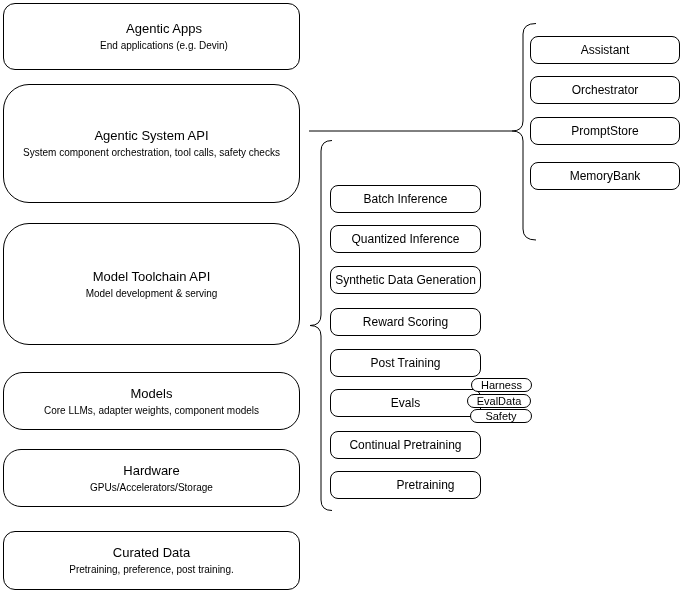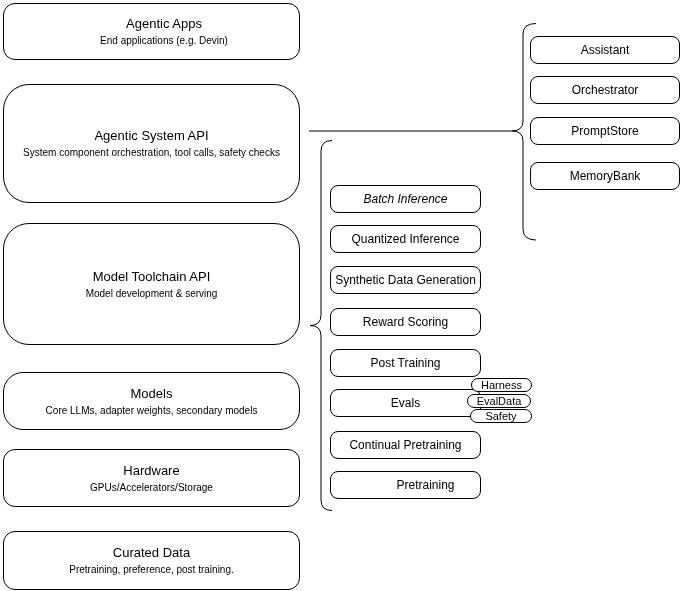--- a/index.html
+++ b/index.html
@@ -36,45 +36,45 @@
     display: flex;
     flex-direction: column;
     align-items: center;
     justify-content: center;
     text-align: center;
     gap: 4px;
   }
   .layer-title { font-size: 13px; line-height: 15px; }
   .layer-subtitle { font-size: 10px; line-height: 12px; }
 
-  #layer-0 { top: 3px;   height: 57px;  border-radius: 12px; padding-left: 25px; }
+  #layer-0 { top: 3px;   height: 67px;  border-radius: 12px; padding-left: 25px; }
   #layer-1 { top: 84px;  height: 119px; border-radius: 26px; }
   #layer-2 { top: 223px; height: 122px; border-radius: 26px; }
   #layer-3 { top: 372px; height: 58px;  border-radius: 20px; }
-  #layer-4 { top: 449px; height: 58px;  border-radius: 12px; }
+  #layer-4 { top: 449px; height: 58px;  border-radius: 18px; }
   #layer-5 { top: 531px; height: 59px;  border-radius: 12px; }
 
   
   .mid-box {
     position: absolute;
     left: 330px;
     width: 151px;
     height: 28px;
     background: #ffffff;
     border: 1px solid #000000;
     border-radius: 8px;
     display: flex;
     align-items: center;
     justify-content: center;
     text-align: center;
     font-size: 12px;
     line-height: 14px;
   }
   #mid-0 { top: 145px; }
-  #mid-1 { top: 185px; font-style: italic; }
+  #mid-1 { top: 185px; }
   #mid-2 { top: 225px; }
   #mid-3 { top: 266px; }
   #mid-4 { top: 308px; }
   #mid-5 { top: 349px; }
   #mid-6 { top: 389px; }
   #mid-7 { top: 431px; }
   #mid-8 { top: 471px; padding-left: 40px; }
 
   
   .pill {
@@ -138,21 +138,21 @@
   <div class="layer" id="layer-1">
     <div class="layer-title">Agentic System API</div>
     <div class="layer-subtitle">System component orchestration, tool calls, safety checks</div>
   </div>
   <div class="layer" id="layer-2">
     <div class="layer-title">Model Toolchain API</div>
     <div class="layer-subtitle">Model development &amp; serving</div>
   </div>
   <div class="layer" id="layer-3">
     <div class="layer-title">Models</div>
-    <div class="layer-subtitle">Core LLMs, adapter weights, secondary models</div>
+    <div class="layer-subtitle">Core LLMs, adapter weights, component models</div>
   </div>
   <div class="layer" id="layer-4">
     <div class="layer-title">Hardware</div>
     <div class="layer-subtitle">GPUs/Accelerators/Storage</div>
   </div>
   <div class="layer" id="layer-5">
     <div class="layer-title">Curated Data</div>
     <div class="layer-subtitle">Pretraining, preference, post training.</div>
   </div>
 

